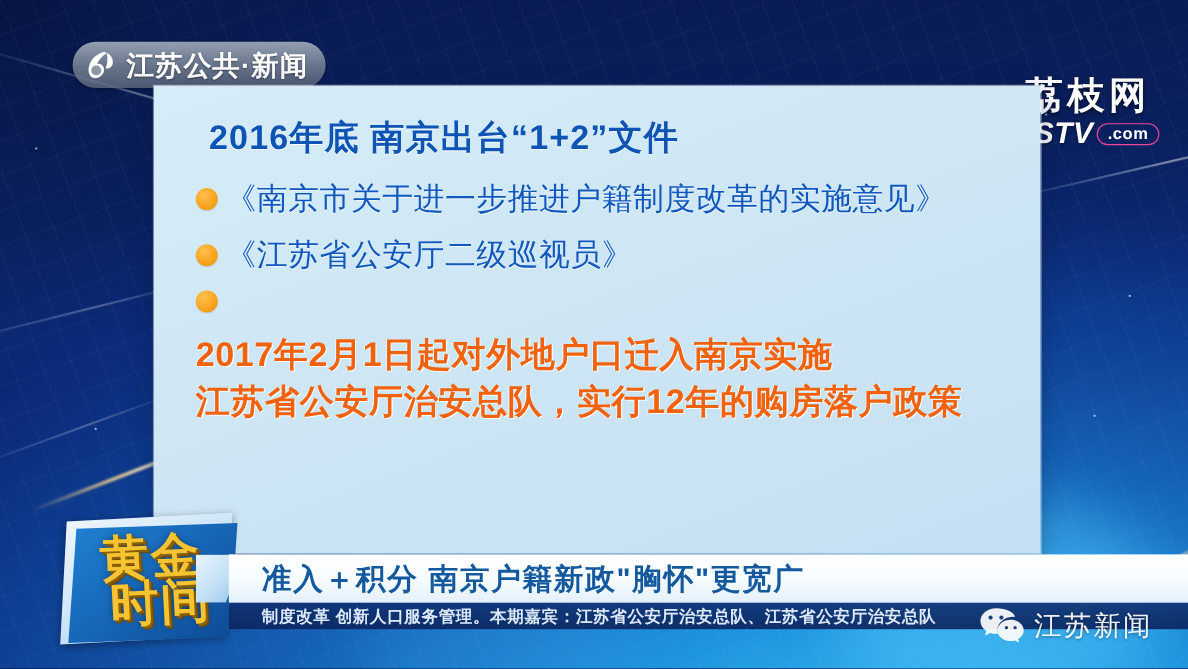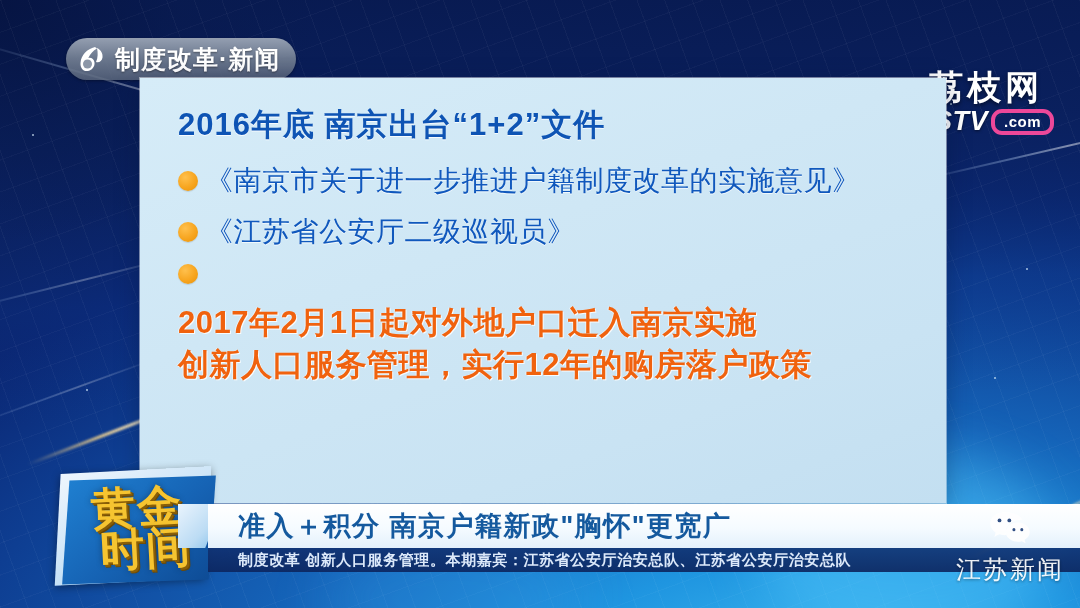--- a/index.html
+++ b/index.html
@@ -136,21 +136,21 @@
     font-size: 27px;
     font-weight: bold;
     font-style: italic;
     letter-spacing: 0.5px;
     text-shadow: 0 1px 3px rgba(0,0,0,0.5);
   }
   .net-logo-com {
     color: #ffffff;
     font-size: 15px;
     font-weight: bold;
-    border: 4px solid #ec4899;
+    border: 1px solid #ec4899;
     border-radius: 11px;
     padding: 1px 9px 2px;
     letter-spacing: 0.5px;
   }
 
   
   .panel {
     position: absolute;
     left: 140px; top: 78px;
     width: 806px; height: 425px;
@@ -162,20 +162,21 @@
     left: 38px; top: 26px;
     right: 20px;
   }
   .headline {
     color: #0e54b4;
     font-size: 31px;
     font-weight: bold;
     letter-spacing: 1px;
     white-space: nowrap;
     text-shadow: 0 1px 0 rgba(255,255,255,0.8);
+    margin-left: 12px;
   }
   .bullet-list {
     margin-top: 16px;
   }
   .bullet-row {
     display: flex;
     align-items: center;
     margin-bottom: 13px;
   }
   .bullet-dot {
@@ -293,26 +294,25 @@
     color: #dce9fa;
     font-size: 15px;
     font-weight: bold;
     white-space: nowrap;
     letter-spacing: 0.6px;
   }
 
   
   .wechat-mark {
     position: absolute;
-    right: 16px; bottom: 22px;
+    right: 32px; bottom: 22px;
     display: flex;
     align-items: center;
     gap: 8px;
     opacity: 0.92;
-    flex-direction: column;
   }
   .wechat-icon { width: 42px; height: 36px; flex: 0 0 auto; }
   .wechat-label {
     color: #ffffff;
     font-size: 25px;
     font-weight: normal;
     letter-spacing: 2px;
     text-shadow: 0 1px 3px rgba(0,0,0,0.45);
   }
 </style>
@@ -340,21 +340,21 @@
   <div class="speck" style="left:95%; top:44%;"></div>
   <div class="speck" style="left:8%;  top:64%;"></div>
   <div class="speck" style="left:92%; top:62%;"></div>
 
   <div class="station-bug">
     <svg class="station-logo" viewBox="0 0 64 64">
       <path d="M42 8 C26 12 14 24 13 40 C12.4 50 18 57 27 56 C36 55 42 47 41 39 C40.2 32.5 34.5 28.5 28.5 30 C33 22 38 15 46 11 Z" fill="#ffffff"></path>
       <circle cx="27" cy="42" r="9" fill="#8c97a8"></circle>
       <path d="M46 10 C54 14 58 21 57 29 C56 36 50 40 44 38 C48 30 48 19 46 10 Z" fill="#ffffff"></path>
     </svg>
-    <span class="station-name">制度改革·新闻</span>
+    <span class="station-name">江苏公共·新闻</span>
   </div>
 
   <div class="net-logo">
     <div class="net-logo-cn">荔枝网</div>
     <div class="net-logo-en">
       <span class="net-logo-jstv">JSTV</span>
       <span class="net-logo-com">.com</span>
     </div>
   </div>
 
@@ -372,21 +372,21 @@
           <span class="bullet-dot"></span>
           <span class="bullet-text">《江苏省公安厅二级巡视员》</span>
         </div>
         <div class="bullet-row">
           <span class="bullet-dot"></span>
         </div>
       </div>
 
       <div class="para">
         <div class="para-line">2017年2月1日起对外地户口迁入南京实施</div>
-        <div class="para-line">创新人口服务管理，实行12年的购房落户政策</div>
+        <div class="para-line">江苏省公安厅治安总队，实行12年的购房落户政策</div>
       </div>
 
     </div>
   </div>
 
   <div class="prog-logo">
     <div class="prog-plate"></div>
     <div class="prog-plate2"></div>
     <div class="prog-chars">
       <span>黄金</span>

